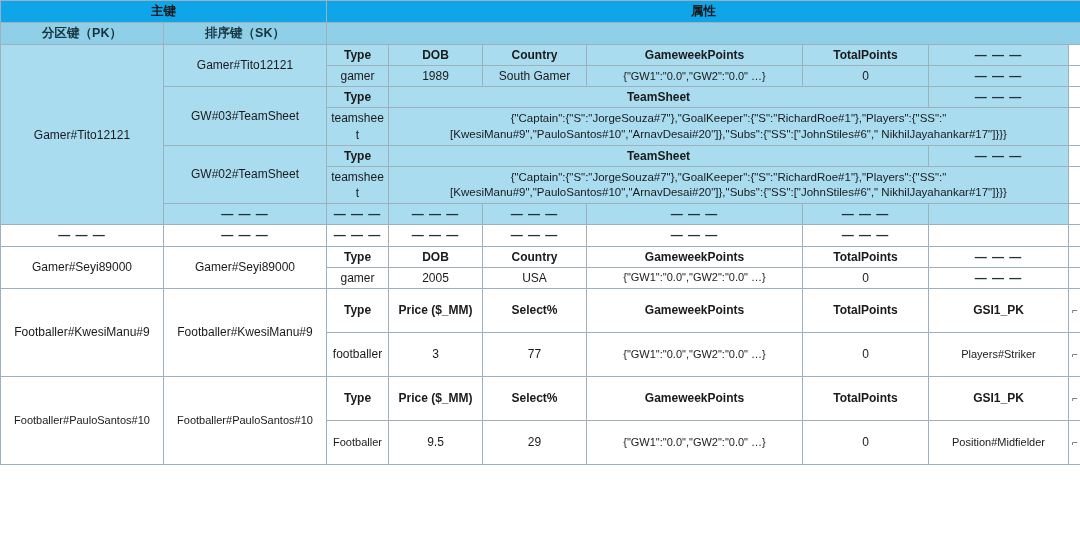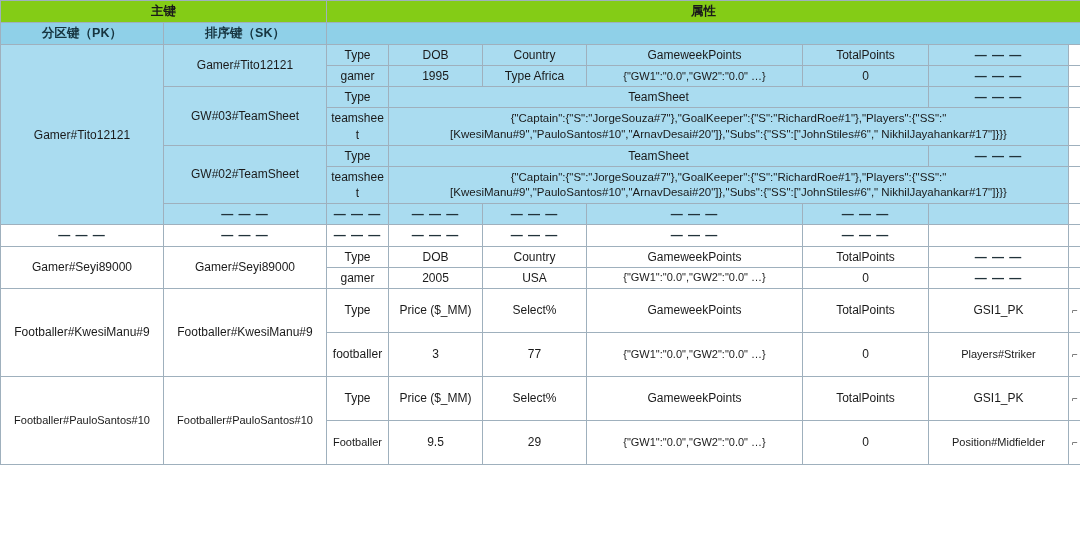--- a/index.html
+++ b/index.html
@@ -23,39 +23,39 @@
   table.dbtable td {
     border: 1px solid #9fb0bd;
     text-align: center;
     vertical-align: middle;
     padding: 2px 3px;
     line-height: 1.35;
     word-wrap: break-word;
     overflow-wrap: break-word;
   }
   .hdr-main {
-    background: #84cc16;
+    background: #0ea5e9;
     font-weight: bold;
     font-size: 12.5px;
     color: #1a1a1a;
   }
   .hdr-sub {
     background: #8fd0e8;
     font-weight: bold;
     font-size: 12.5px;
     color: #16343f;
   }
   .blue {
     background: #aadcf0;
   }
   .white {
     background: #ffffff;
   }
   .bold {
-    font-weight: normal;
+    font-weight: bold;
   }
   .dots {
     letter-spacing: 1px;
     font-weight: bold;
     color: #22333b;
   }
   .json {
     font-size: 11.5px;
     line-height: 1.5;
     padding: 4px 6px;
@@ -109,22 +109,22 @@
     <td class="blue bold">Type</td>
     <td class="blue bold">DOB</td>
     <td class="blue bold">Country</td>
     <td class="blue bold">GameweekPoints</td>
     <td class="blue bold">TotalPoints</td>
     <td class="blue dots">— — —</td>
     <td class="vdots"></td>
   </tr>
   <tr>
     <td class="blue">gamer</td>
-    <td class="blue">1995</td>
-    <td class="blue">Type Africa</td>
+    <td class="blue">1989</td>
+    <td class="blue">South Gamer</td>
     <td class="blue tight">{"GW1":"0.0","GW2":"0.0" …}</td>
     <td class="blue">0</td>
     <td class="blue dots">— — —</td>
     <td class="vdots"></td>
   </tr>
 
   <tr>
     <td class="blue" rowspan="2">GW#03#TeamSheet</td>
     <td class="blue bold">Type</td>
     <td class="blue bold" colspan="4">TeamSheet</td>

